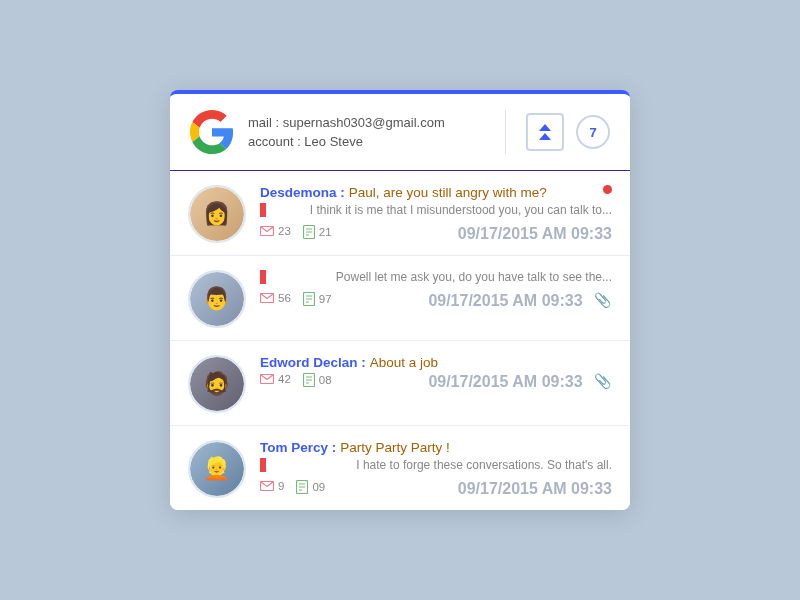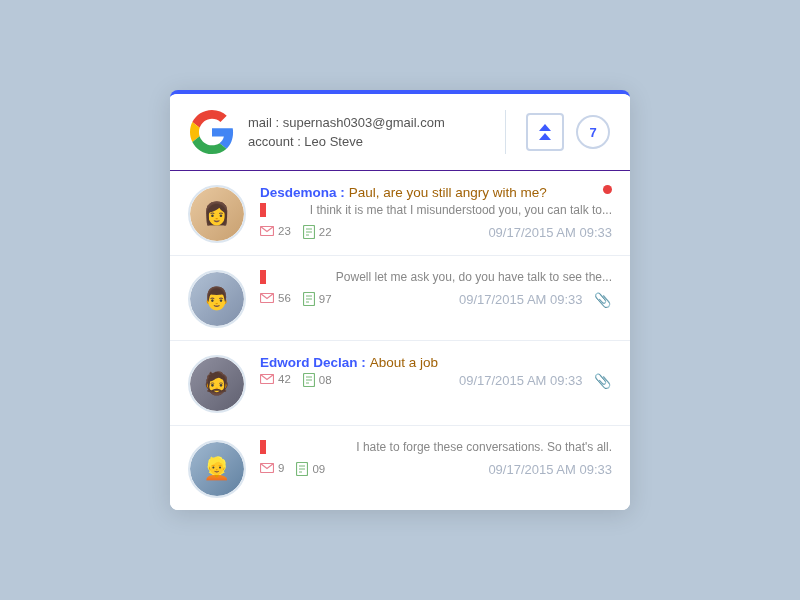--- a/index.html
+++ b/index.html
@@ -192,22 +192,23 @@
     .stat-item {
       display: flex;
       align-items: center;
       gap: 4px;
       font-size: 11.5px;
       color: #888;
     }
 
     .message-time {
       margin-left: auto;
-      font-size: 13px;
+      font-size: 16px;
       color: #aab4c4;
+      font-weight: bold;
     }
 
     .unread-dot {
       position: absolute;
       top: 14px;
       right: 18px;
       width: 9px;
       height: 9px;
       border-radius: 50%;
       background: #e84040;
@@ -277,21 +278,21 @@
               </svg>
               <span>23</span>
             </div>
             <div class="stat-item">
               <svg width="12" height="14" viewBox="0 0 12 14">
                 <rect x="0.5" y="0.5" width="11" height="13" rx="1" fill="none" stroke="#78b878" stroke-width="1.2"></rect>
                 <line x1="3" y1="4" x2="9" y2="4" stroke="#78b878" stroke-width="1"></line>
                 <line x1="3" y1="7" x2="9" y2="7" stroke="#78b878" stroke-width="1"></line>
                 <line x1="3" y1="10" x2="6" y2="10" stroke="#78b878" stroke-width="1"></line>
               </svg>
-              <span>22</span>
+              <span>21</span>
             </div>
             <span class="message-time">09/17/2015 AM 09:33</span>
           </div>
         </div>
       </div>
       <div class="message-item">
         <div class="avatar-wrap">
           <div class="avatar-inner avatar-steve">👨</div>
         </div>
         <div class="message-body">
@@ -347,20 +348,24 @@
             <span class="message-time">09/17/2015 AM 09:33</span>
             <span class="paperclip-icon">📎</span>
           </div>
         </div>
       </div>
       <div class="message-item">
         <div class="avatar-wrap">
           <div class="avatar-inner avatar-tom">👱</div>
         </div>
         <div class="message-body">
+          <div class="message-title">
+            <span class="sender">Tom Percy :</span>
+            <span class="subject">Party Party Party !</span>
+          </div>
           <div class="message-preview">I hate to forge these conversations. So that's all.</div>
           <div class="message-footer">
             <div class="stat-item">
               <svg width="14" height="10" viewBox="0 0 14 10">
                 <rect x="0.5" y="0.5" width="13" height="9" rx="1" fill="none" stroke="#e88090" stroke-width="1.2"></rect>
                 <polyline points="0.5,0.5 7,5.5 13.5,0.5" fill="none" stroke="#e88090" stroke-width="1.2"></polyline>
               </svg>
               <span>9</span>
             </div>
             <div class="stat-item">

